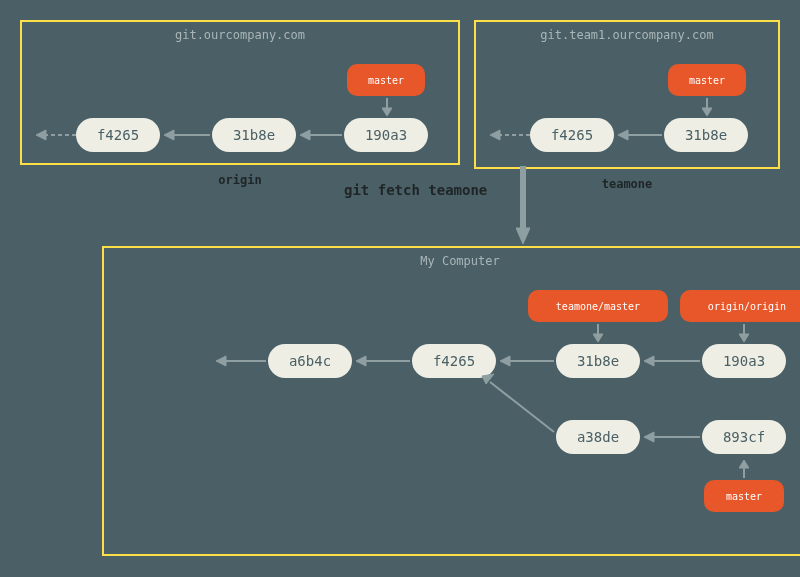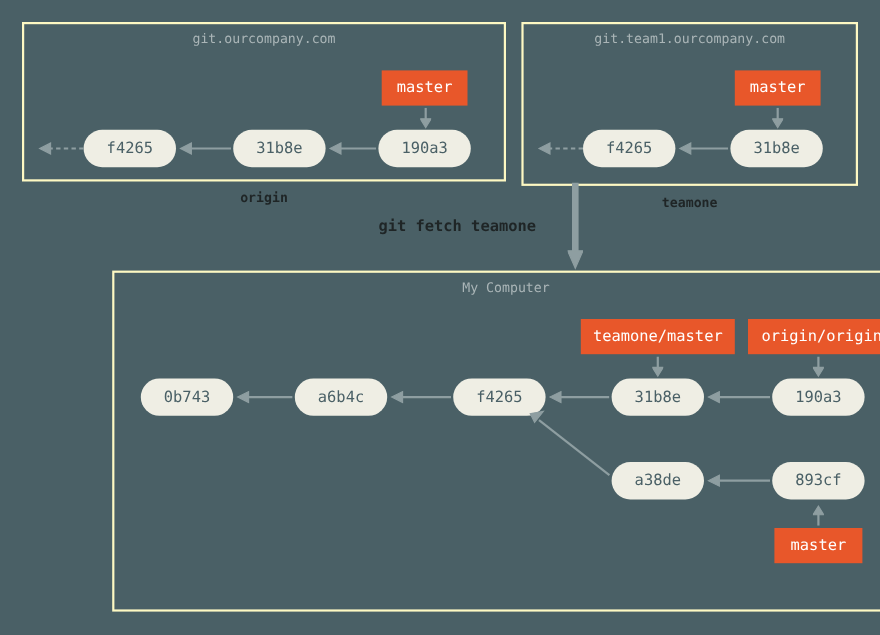--- a/index.html
+++ b/index.html
@@ -6,21 +6,21 @@
   body {
     width: 800px;
     height: 577px;
     background: #4a6066;
     font-family: "Menlo", "Consolas", "DejaVu Sans Mono", monospace;
     position: relative;
     overflow: hidden;
   }
   .box {
     position: absolute;
-    border: 2px solid #fef9c3;
+    border: 2px solid #fde047;
     background: transparent;
   }
   .box-title {
     position: absolute;
     left: 0; right: 0;
     top: 6px;
     text-align: center;
     font-size: 12px;
     color: #aab5b7;
   }
@@ -43,25 +43,26 @@
     font-size: 14px;
     display: flex;
     align-items: center;
     justify-content: center;
     text-align: center;
   }
   .ref {
     position: absolute;
     background: #e8572a;
     color: #fff;
-    font-size: 14px;
+    font-size: 10px;
     height: 32px;
     display: flex;
     align-items: center;
     justify-content: center;
+    border-radius: 10px;
   }
   .arrow {
     position: absolute;
     stroke: #8e9ea1;
     fill: #8e9ea1;
   }
   .fetch-label {
     position: absolute;
     color: #1f2526;
     font-size: 14px;
@@ -113,37 +114,36 @@
       <line x1="42" y1="6" x2="10" y2="6" stroke-width="2" stroke-dasharray="4 3"></line>
       <polygon points="12,1 12,11 2,6"></polygon>
     </svg>
   <div class="box-caption">teamone</div>
 </div>
 
 <svg class="arrow" style="left:516px; top:166px;" width="14" height="80">
   <line x1="7" y1="0" x2="7" y2="66" stroke-width="6"></line>
     <polygon points="0,62 14,62 7,78"></polygon>
 </svg>
-<div class="fetch-label" style="left:344px; top:198px;text-align:right;">git fetch teamone</div>
+<div class="fetch-label" style="left:344px; top:182px;text-align:right;">git fetch teamone</div>
 
 <div class="box" style="left:64px; top:246px; width:716px; height:310px;margin-left:38px;">
   <div class="box-title">My Computer</div>
 
   <div class="ref" style="left:424px; top:42px; width:140px;">teamone/master</div>
   <div class="ref" style="left:576px; top:42px; width:134px;">origin/origin</div>
   <svg class="arrow" style="left:489px; top:76px;" width="10" height="20">
       <line x1="5" y1="0" x2="5" y2="12" stroke-width="2"></line>
       <polygon points="0,10 10,10 5,18"></polygon>
     </svg>
   <svg class="arrow" style="left:635px; top:76px;" width="10" height="20">
       <line x1="5" y1="0" x2="5" y2="12" stroke-width="2"></line>
       <polygon points="0,10 10,10 5,18"></polygon>
     </svg>
 
-  <div class="commit" style="left:24px;  top:96px;">0b743</div>
   <div class="commit" style="left:164px; top:96px;">a6b4c</div>
   <div class="commit" style="left:308px; top:96px;">f4265</div>
   <div class="commit" style="left:452px; top:96px;">31b8e</div>
   <div class="commit" style="left:598px; top:96px;">190a3</div>
 
   <svg class="arrow" style="left:110px; top:107px;" width="52" height="12">
       <line x1="52" y1="6" x2="10" y2="6" stroke-width="2"></line>
       <polygon points="12,1 12,11 2,6"></polygon>
     </svg>
   <svg class="arrow" style="left:250px; top:107px;" width="56" height="12">

